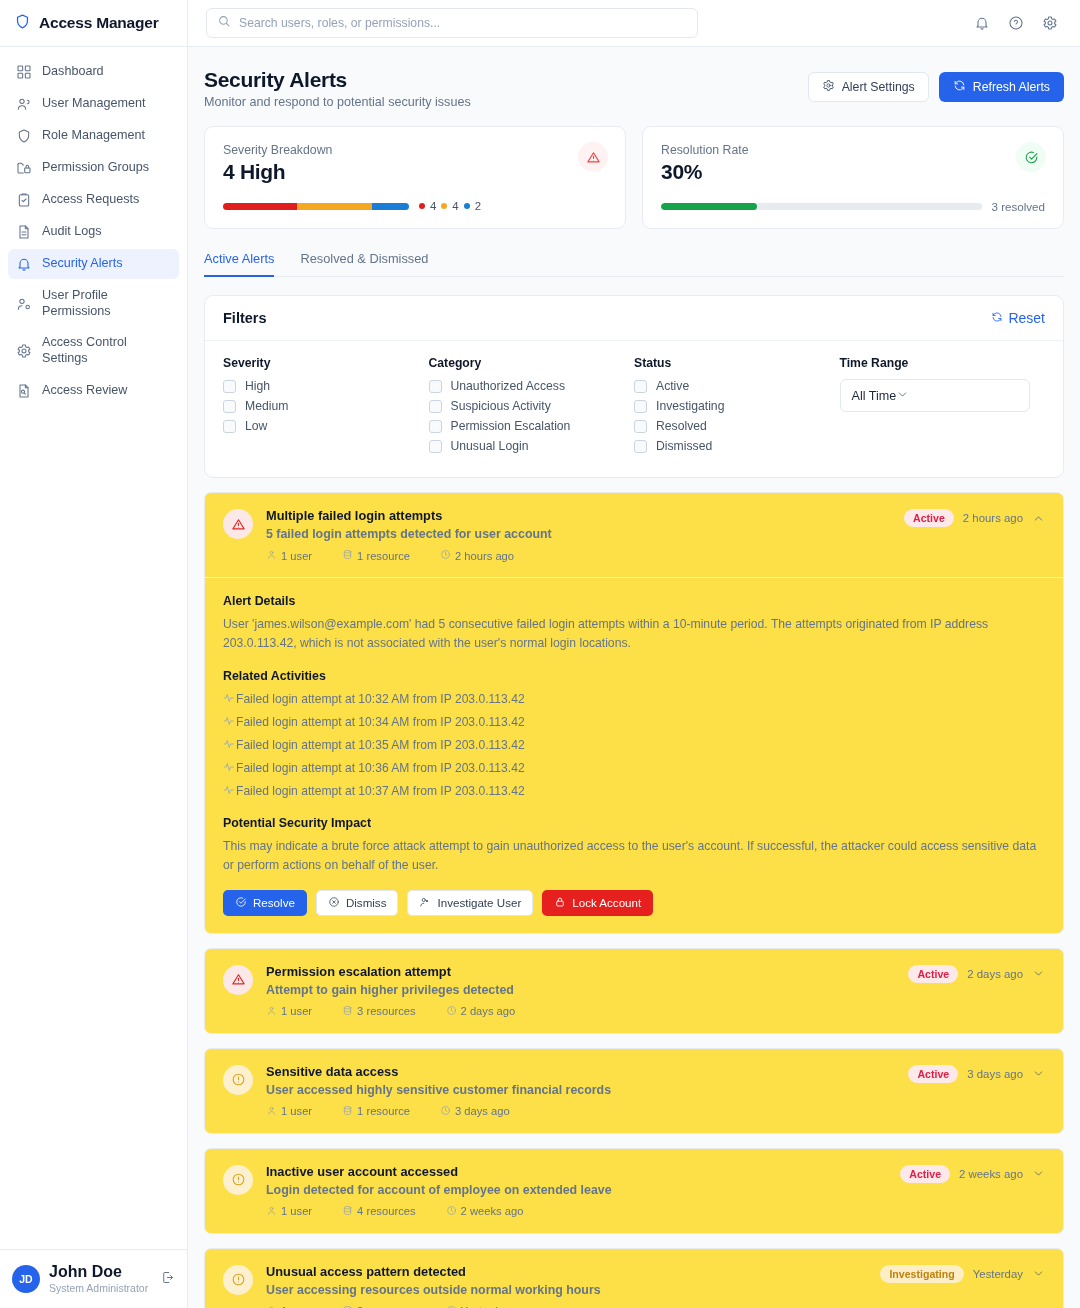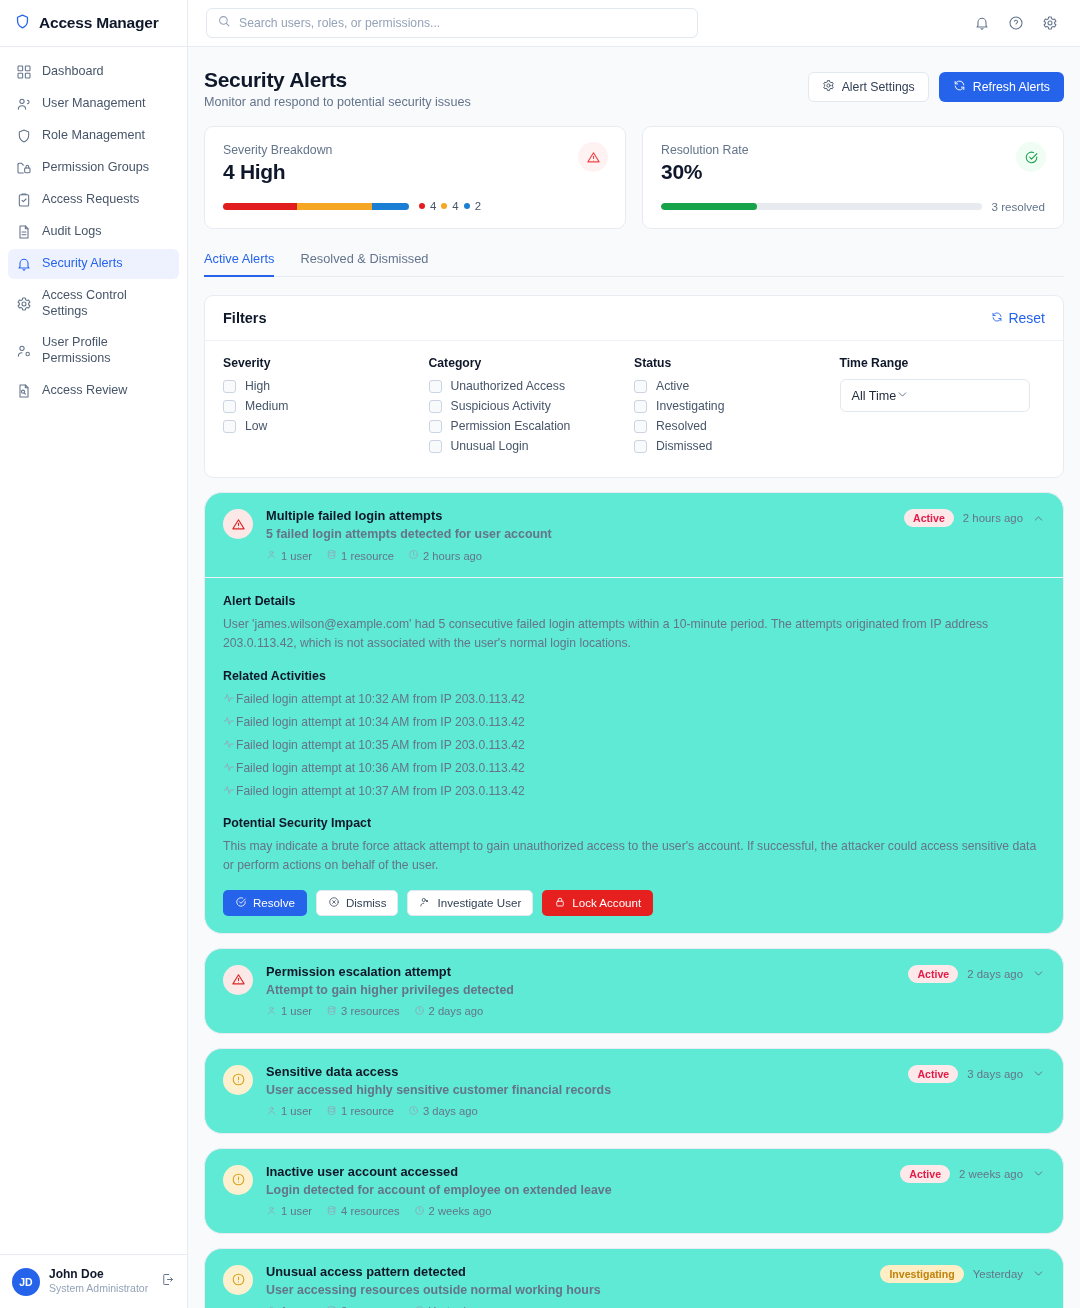--- a/index.html
+++ b/index.html
@@ -37,21 +37,21 @@
   .user-box {
     border-top: 1px solid #e8ecf2; padding: 12px 12px;
     display: flex; align-items: center; gap: 9px;
   }
   .avatar {
     width: 28px; height: 28px; border-radius: 50%; background: #2563eb;
     color: #fff; font-size: 10.5px; font-weight: 700;
     display: flex; align-items: center; justify-content: center; flex: 0 0 28px;
   }
   .user-meta { flex: 1; min-width: 0; }
-  .user-name { font-size: 12px; font-weight: 700; color: #0f172a; line-height: 1.25; }
+  .user-name { font-size: 16px; font-weight: 700; color: #0f172a; line-height: 1.25; }
   .user-role { font-size: 10.5px; color: #94a3b8; line-height: 1.3; }
   .logout-ico svg { width: 15px; height: 15px; stroke: #64748b; fill: none; stroke-width: 1.6; stroke-linecap: round; stroke-linejoin: round; }
 
   
   .main { flex: 1; height: 1308px; display: flex; flex-direction: column; background: #f8fafc; }
   .topbar {
     height: 47px; background: #fff; border-bottom: 1px solid #e8ecf2;
     display: flex; align-items: center; padding: 0 18px; gap: 26px;
   }
   .search-wrap {
@@ -133,30 +133,30 @@
   .cbox { width: 13px; height: 13px; border: 1px solid #cbd5e1; border-radius: 3px; background: #f8fafc; flex: 0 0 13px; }
   .check-label { font-size: 12.2px; color: #475569; }
   .select {
     width: 190px; height: 33px; border: 1px solid #e2e8f0; border-radius: 6px;
     display: flex; align-items: center; padding: 0 11px; font-size: 12.6px; color: #1e293b;
     background: #fff; cursor: pointer;
   }
   .select svg { margin-left: auto; width: 13px; height: 13px; stroke: #64748b; fill: none; stroke-width: 1.8; stroke-linecap: round; stroke-linejoin: round; }
 
   
-  .alert-card { background: #5eead4; border: 1px solid #e8ecf2; border-radius: 18px; margin-top: 14px; }
+  .alert-card { background: #fde047; border: 1px solid #e8ecf2; border-radius: 7px; margin-top: 14px; }
   .alert-row { display: flex; padding: 15px 18px; gap: 13px; align-items: flex-start; cursor: pointer; }
   .sev-ico { width: 30px; height: 30px; border-radius: 50%; flex: 0 0 30px; display: flex; align-items: center; justify-content: center; margin-top: 1px; }
   .sev-ico svg { width: 15px; height: 15px; fill: none; stroke-width: 1.7; stroke-linecap: round; stroke-linejoin: round; }
   .sev-high { background: #fde8e8; } .sev-high svg { stroke: #dc2626; }
   .sev-med  { background: #fdf0cf; } .sev-med svg  { stroke: #d9a21b; }
   .alert-main { flex: 1; min-width: 0; }
   .alert-title { font-size: 12.8px; font-weight: 700; color: #0f172a; }
   .alert-desc { font-size: 12.4px; color: #64748b; margin-top: 4px; font-weight: bold; }
-  .alert-meta { display: flex; gap: 14px; margin-top: 8px; }
+  .alert-meta { display: flex; gap: 30px; margin-top: 8px; }
   .meta-item { display: flex; align-items: center; gap: 4px; font-size: 11.2px; color: #64748b; }
   .meta-item svg { width: 11px; height: 11px; stroke: #94a3b8; fill: none; stroke-width: 1.6; stroke-linecap: round; stroke-linejoin: round; }
   .alert-right { display: flex; align-items: center; gap: 9px; padding-top: 1px; }
   .pill { font-size: 10.6px; font-weight: 700; padding: 3px 9px; border-radius: 999px; white-space: nowrap; }
   .pill-active { background: #fde8ea; color: #e11d48; }
   .pill-investigating { background: #fdeec6; color: #c2820b; }
   .alert-time { font-size: 11.4px; color: #64748b; white-space: nowrap; }
   .chev svg { width: 13px; height: 13px; stroke: #64748b; fill: none; stroke-width: 1.8; stroke-linecap: round; stroke-linejoin: round; display: block; }
 
   .alert-detail { border-top: 1px solid #eef1f5; padding: 16px 18px 17px 18px; }
@@ -257,35 +257,35 @@
             <svg viewBox="0 0 24 24">
               <path d="M18 16V11a6 6 0 10-12 0v5l-1.5 2h15z"></path>
               <path d="M10.5 20.5a2 2 0 003 0"></path>
             </svg>
           </span>
         <span class="nav-label">Security Alerts</span>
       </div>
       <div class="nav-item">
         <span class="nav-ico">
             <svg viewBox="0 0 24 24">
-              <circle cx="12" cy="12" r="3"></circle>
-              <path d="M19 12a7 7 0 00-.1-1.2l2-1.5-2-3.4-2.4 1a7 7 0 00-2-1.2L14 3h-4l-.5 2.7a7 7 0 00-2 1.2l-2.4-1-2 3.4 2 1.5A7 7 0 005 12c0 .4 0 .8.1 1.2l-2 1.5 2 3.4 2.4-1c.6.5 1.3.9 2 1.2L10 21h4l.5-2.7c.7-.3 1.4-.7 2-1.2l2.4 1 2-3.4-2-1.5c.1-.4.1-.8.1-1.2z"></path>
-            </svg>
-          </span>
-        <span class="nav-label">Access Control Settings</span>
-      </div>
-      <div class="nav-item">
-        <span class="nav-ico">
-            <svg viewBox="0 0 24 24">
               <circle cx="9" cy="8" r="3.2"></circle>
               <path d="M3.5 20c0-3.3 2.5-5.5 5.5-5.5"></path>
               <circle cx="17.5" cy="16.5" r="2.6"></circle>
             </svg>
           </span>
         <span class="nav-label">User Profile Permissions</span>
+      </div>
+      <div class="nav-item">
+        <span class="nav-ico">
+            <svg viewBox="0 0 24 24">
+              <circle cx="12" cy="12" r="3"></circle>
+              <path d="M19 12a7 7 0 00-.1-1.2l2-1.5-2-3.4-2.4 1a7 7 0 00-2-1.2L14 3h-4l-.5 2.7a7 7 0 00-2 1.2l-2.4-1-2 3.4 2 1.5A7 7 0 005 12c0 .4 0 .8.1 1.2l-2 1.5 2 3.4 2.4-1c.6.5 1.3.9 2 1.2L10 21h4l.5-2.7c.7-.3 1.4-.7 2-1.2l2.4 1 2-3.4-2-1.5c.1-.4.1-.8.1-1.2z"></path>
+            </svg>
+          </span>
+        <span class="nav-label">Access Control Settings</span>
       </div>
       <div class="nav-item">
         <span class="nav-ico">
             <svg viewBox="0 0 24 24">
               <path d="M6 3h8l4 4v14H6z"></path>
               <path d="M14 3v4h4"></path>
               <circle cx="10.5" cy="13" r="2.3"></circle>
               <path d="M12.3 14.8l1.8 1.8"></path>
             </svg>
           </span>

